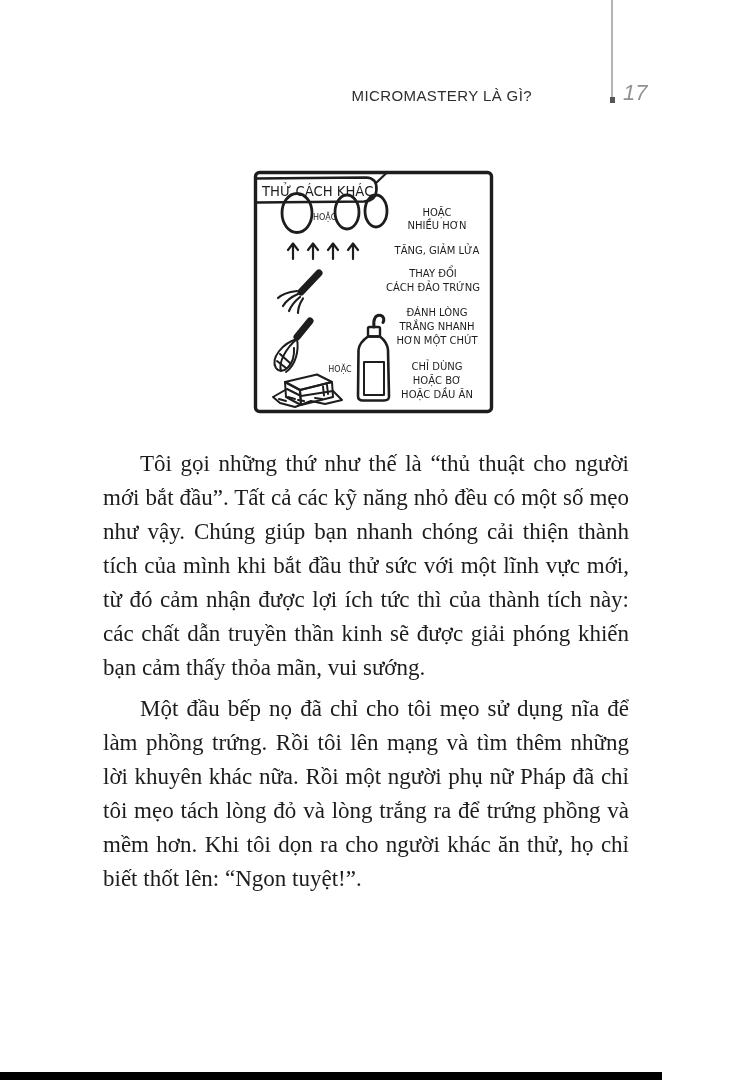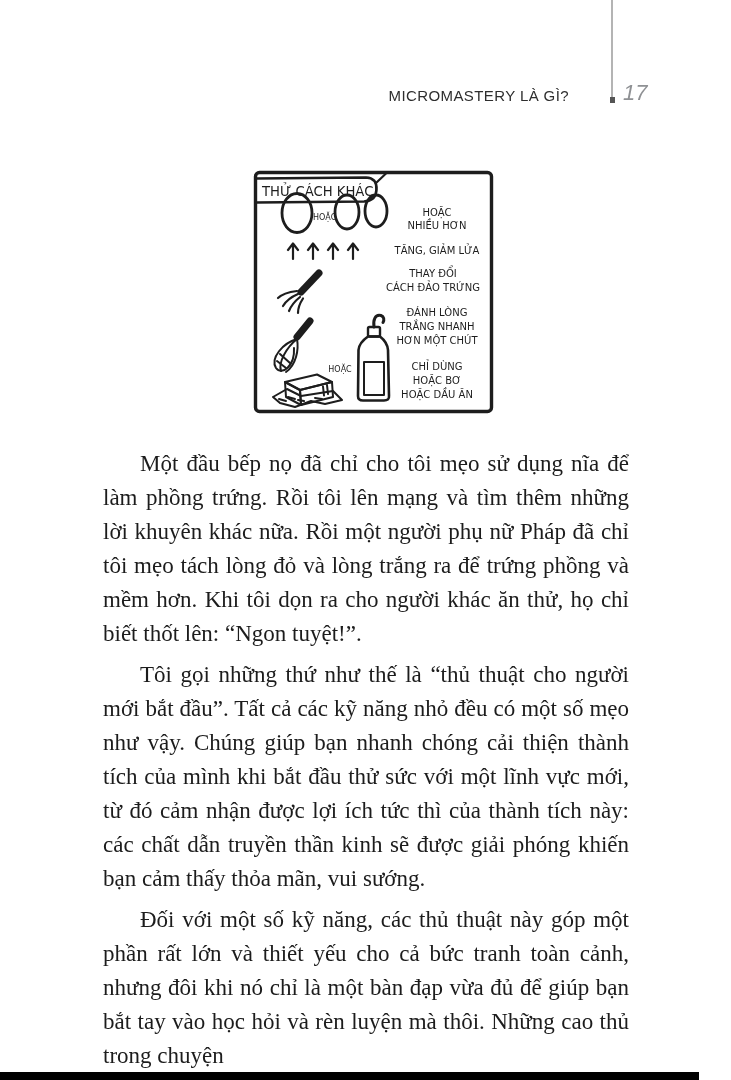--- a/index.html
+++ b/index.html
@@ -2,21 +2,20 @@
 <html><head>
 <meta charset="utf-8">
 <style>
   html,body{margin:0;padding:0;background:#ffffff;}
   .page{
     position:relative;
     width:662px;height:1080px;
     background:#ffffff;
     overflow:hidden;
     font-family:"Liberation Serif","DejaVu Serif",serif;
-    padding-left:37px;
   }
   
   .header-title{
     position:absolute;top:87px;right:130px;
     font-family:"Liberation Sans","DejaVu Sans",sans-serif;
     font-size:15px;letter-spacing:0.4px;color:#2e2e2e;
     white-space:nowrap;
   }
   .header-divider{
     position:absolute;left:611px;top:0;
@@ -142,19 +141,18 @@
       <text x="184" y="160" font-size="10" text-anchor="middle">TRẮNG NHANH</text>
       <text x="184" y="174" font-size="10" text-anchor="middle">HƠN MỘT CHÚT</text>
 
       <text x="184" y="200" font-size="10" text-anchor="middle">CHỈ DÙNG</text>
       <text x="184" y="214" font-size="10" text-anchor="middle">HOẶC BƠ</text>
       <text x="184" y="228" font-size="10" text-anchor="middle">HOẶC DẦU ĂN</text>
     </svg>
   </figure>
 
   <main class="body-text">
+    <p>Tôi gọi những thứ như thế là “thủ thuật cho người mới bắt đầu”. Tất cả các kỹ năng nhỏ đều có một số mẹo như vậy. Chúng giúp bạn nhanh chóng cải thiện thành tích của mình khi bắt đầu thử sức với một lĩnh vực mới, từ đó cảm nhận được lợi ích tức thì của thành tích này: các chất dẫn truyền thần kinh sẽ được giải phóng khiến bạn cảm thấy thỏa mãn, vui sướng.</p>
     <p>Một đầu bếp nọ đã chỉ cho tôi mẹo sử dụng nĩa để làm phồng trứng. Rồi tôi lên mạng và tìm thêm những lời khuyên khác nữa. Rồi một người phụ nữ Pháp đã chỉ tôi mẹo tách lòng đỏ và lòng trắng ra để trứng phồng và mềm hơn. Khi tôi dọn ra cho người khác ăn thử, họ chỉ biết thốt lên: “Ngon tuyệt!”.</p>
-    <p>Tôi gọi những thứ như thế là “thủ thuật cho người mới bắt đầu”. Tất cả các kỹ năng nhỏ đều có một số mẹo như vậy. Chúng giúp bạn nhanh chóng cải thiện thành tích của mình khi bắt đầu thử sức với một lĩnh vực mới, từ đó cảm nhận được lợi ích tức thì của thành tích này: các chất dẫn truyền thần kinh sẽ được giải phóng khiến bạn cảm thấy thỏa mãn, vui sướng.</p>
-    <p>Đối với một số kỹ năng, các thủ thuật này góp một phần rất lớn và thiết yếu cho cả bức tranh toàn cảnh, nhưng đôi khi nó chỉ là một bàn đạp vừa đủ để giúp bạn bắt tay vào học hỏi và rèn luyện mà thôi. Những cao thủ trong chuyện</p>
   </main>
 
   <div class="bottom-bar"></div>
 </div>
 
 </body></html>

